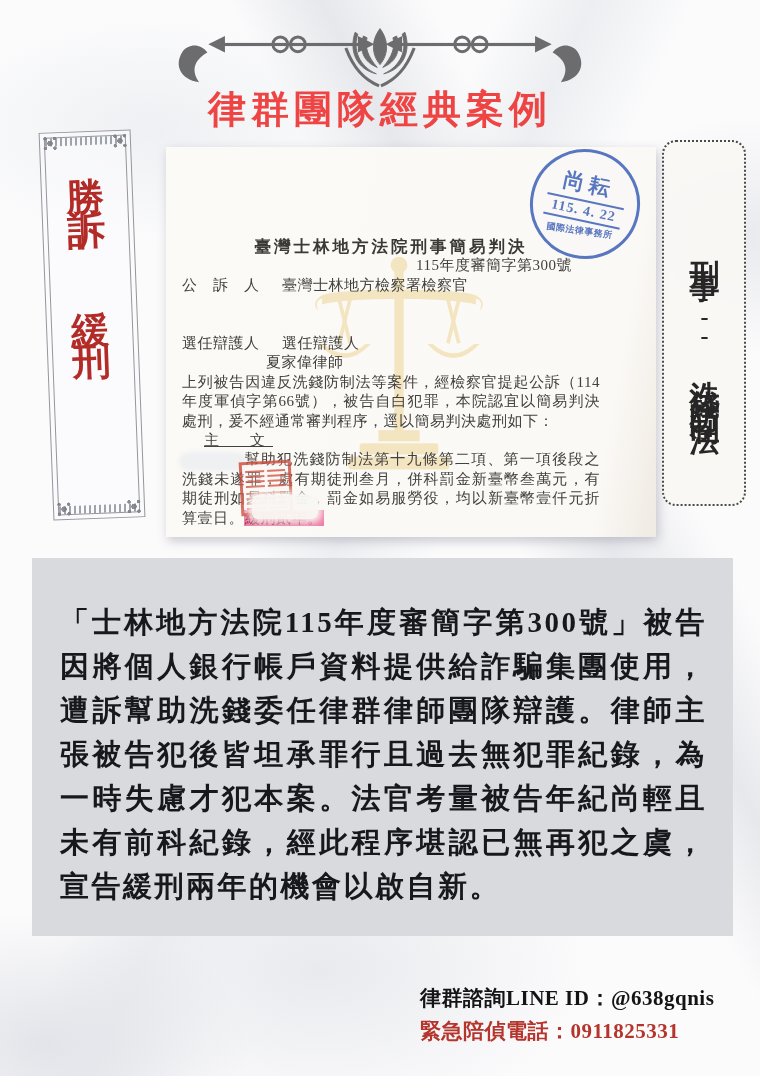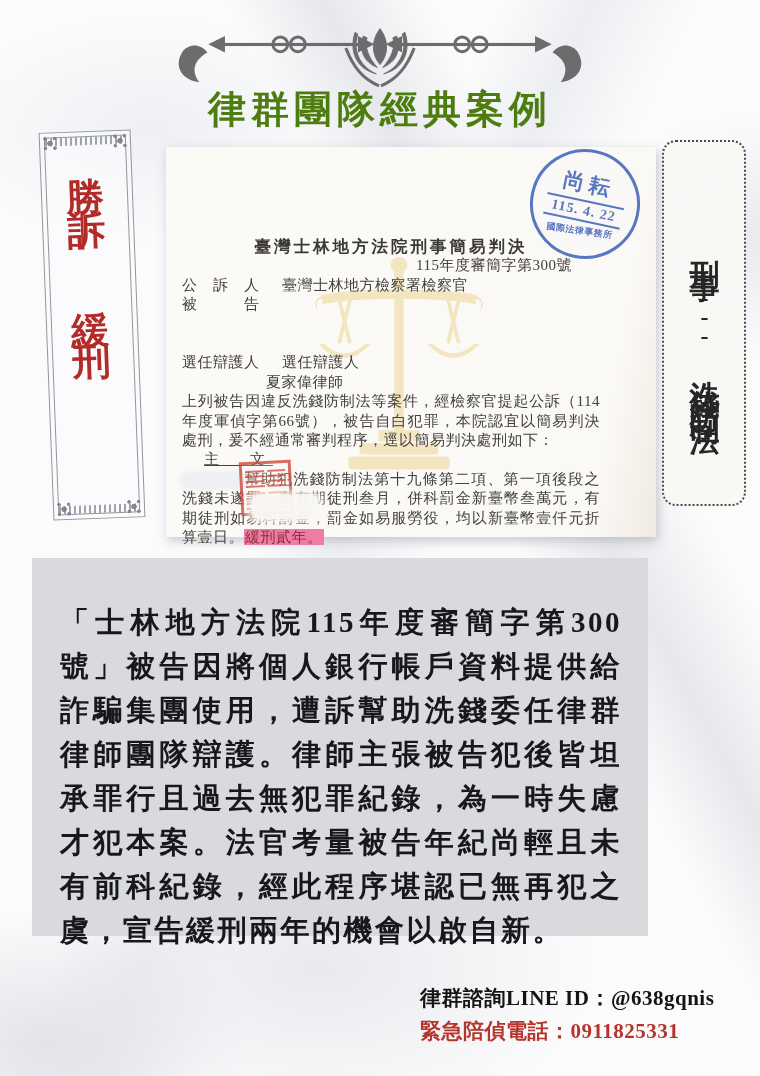--- a/index.html
+++ b/index.html
@@ -13,21 +13,21 @@
       radial-gradient(ellipse 420px 240px at 42% 90%, #e9eaee 0%, rgba(233,234,238,0) 65%),
       linear-gradient(115deg, rgba(230,231,236,0) 40%, #eceef1 47%, rgba(230,231,236,0) 55%),
       linear-gradient(62deg, rgba(228,229,234,0) 60%, #e7e8ec 67%, rgba(228,229,234,0) 75%),
       radial-gradient(ellipse 300px 160px at 20% 12%, #eef0f3 0%, rgba(238,240,243,0) 70%);
   }
   
   .ornament{position:absolute;top:24px;left:50%;transform:translateX(-50%);}
   .main-title{
     position:absolute;top:84px;left:0;width:100%;text-align:center;
     font-family:"Liberation Sans",sans-serif;font-weight:900;font-size:38px;
-    letter-spacing:5px;color:#4d7c0f;
+    letter-spacing:5px;color:#ef4444;
   }
   
   .left-banner{position:absolute;left:46px;top:131px;width:92px;height:388px;transform:rotate(-2.2deg);}
   .lb-frame{position:absolute;inset:0;border:1px solid #95959c;background:rgba(252,252,253,.55);}
   .lb-frame-inner{position:absolute;inset:4px;border:1px solid #95959c;}
   .lb-band{position:absolute;left:5px;right:5px;height:8px;opacity:.85;
     background:repeating-linear-gradient(90deg,#8f939d 0 2px,transparent 2px 5px);}
   .lb-band.top{top:5px}.lb-band.bottom{bottom:5px}
   .lb-corner{position:absolute;width:16px;height:16px;opacity:.9;background:
     radial-gradient(circle at 50% 50%, #7f7f88 0 2.5px, transparent 3px),
@@ -100,21 +100,21 @@
     display:flex;align-items:center;justify-content:center;
   }
   .rb-text{
     writing-mode:vertical-rl;text-orientation:upright;
     font-size:30px;font-weight:700;color:#262626;font-family:"Liberation Serif",serif;
   }
   .rb-seg{letter-spacing:11px;}
   .rb-dashes{font-size:24px;letter-spacing:-7px;font-weight:900;margin:8px 0 14px 0;}
   
   .summary-box{
-    position:absolute;left:32px;top:558px;width:616px;height:378px;box-sizing:border-box;
+    position:absolute;left:32px;top:558px;width:701px;height:378px;box-sizing:border-box;
     background:#d8dade;padding:42px 26px 0 28px;
   }
   .summary-text{
     font-size:29px;font-weight:700;line-height:44px;letter-spacing:2.5px;
     color:#17181c;text-align:justify;font-family:"Liberation Serif",serif;
   }
   
   .contact{position:absolute;left:420px;top:982px;font-weight:700;font-size:21px;line-height:33px;
     letter-spacing:.5px;color:#141414;font-family:"Liberation Serif",serif;}
   .contact .emergency{color:#b5352c;}
@@ -186,24 +186,20 @@
     <div class="stamp-bottom">國際法律事務所</div>
   </div>
 
   <div class="doc-content">
     <div class="doc-title">臺灣士林地方法院刑事簡易判決</div>
     <div class="doc-caseno">115年度審簡字第300號</div>
     <div class="doc-row">
       <span class="lbl">公　訴　人</span>
       <span>臺灣士林地方檢察署檢察官</span>
     </div>
-    <div class="doc-row">
-      <span class="lbl">被　　　告</span>
-      <span></span>
-    </div>
     <div class="doc-defense">
       <div class="doc-row">
         <span class="lbl">選任辯護人</span>
         <span>選任辯護人</span>
       </div>
       <div class="indent">夏家偉律師</div>
     </div>
     <div class="doc-par">上列被告因違反洗錢防制法等案件，經檢察官提起公訴（114 年度軍偵字第66號），被告自白犯罪，本院認宜以簡易判決處刑，爰不經通常審判程序，逕以簡易判決處刑如下：</div>
     <div class="doc-main-heading">主　文</div>
     <div class="doc-par"><span class="blur-box"></span><span>幫助犯洗錢防制法第十九條第二項、第一項後段之洗錢未遂罪，處有期徒刑叁月，併科罰金新臺幣叁萬元，有期徒刑如易科罰金，罰金如易服勞役，均以新臺幣壹仟元折算壹日。</span><span class="hl-pink">緩刑貳年。</span></div>

